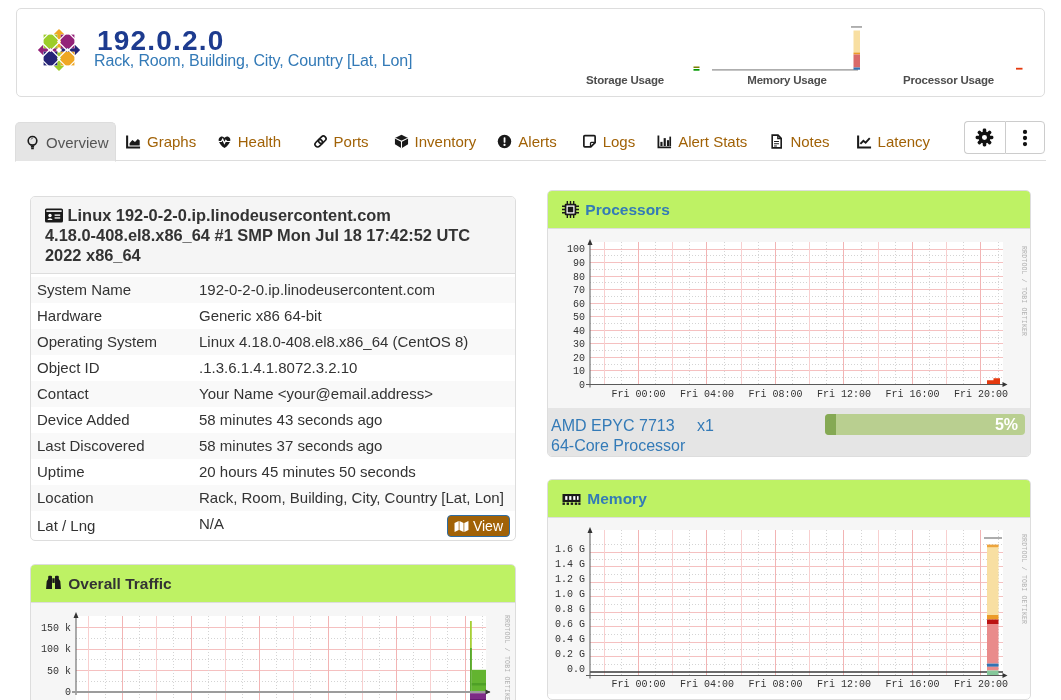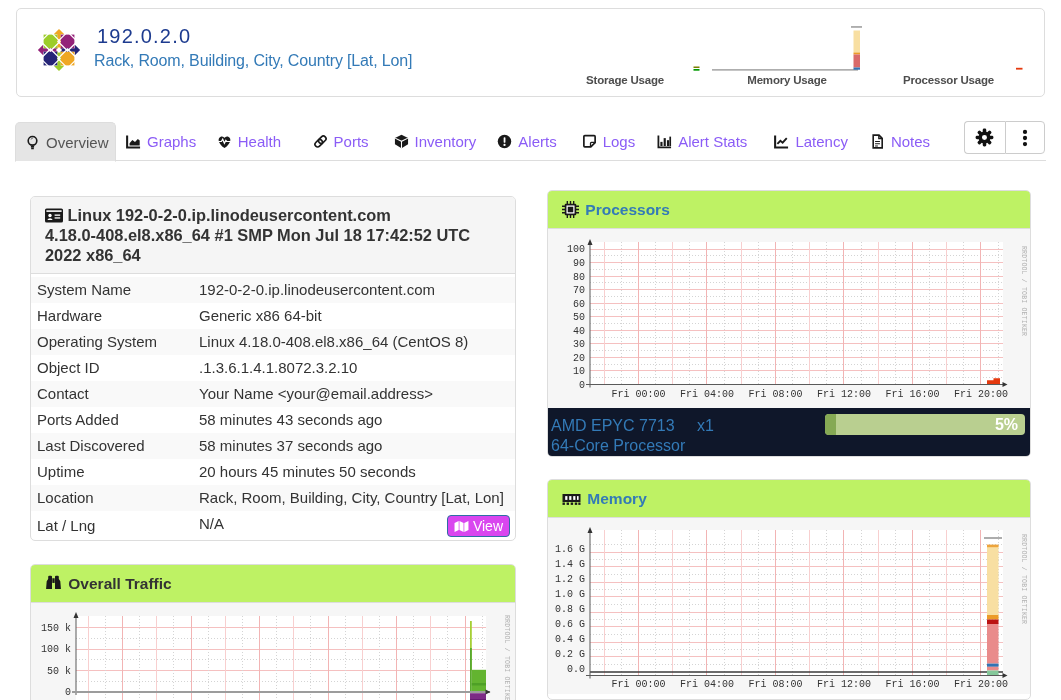--- a/index.html
+++ b/index.html
@@ -1,22 +1,22 @@
 <!DOCTYPE html>
 <html><head><meta charset="utf-8"><style>
 *{margin:0;padding:0;box-sizing:border-box}
 html,body{width:1061px;height:700px;overflow:hidden;background:#fff;
  font-family:"Liberation Sans",sans-serif;-webkit-font-smoothing:antialiased}
 .hpanel{position:absolute;left:16px;top:8px;width:1029px;height:89px;
  border:1px solid #ddd;border-radius:5px;background:#fff}
-.devname{position:absolute;left:80px;top:16px;font-size:20px;font-weight:normal;color:#1d3b8f;letter-spacing:1.2px}
+.devname{position:absolute;left:80px;top:16px;font-size:28px;font-weight:bold;color:#1d3b8f;letter-spacing:1.2px}
 .devloc{position:absolute;left:77px;top:43px;font-size:16px;color:#337ab7;letter-spacing:-0.15px}
 .tabbar{position:absolute;left:15px;top:122px;width:1031px;height:39px;border-bottom:1px solid #ddd}
 .tabs{position:absolute;left:0;top:0;height:39px;display:flex;white-space:nowrap}
-.tab{display:flex;align-items:center;padding:0 12.5px;font-size:15px;color:#8b5cf6;height:39px}
+.tab{display:flex;align-items:center;padding:0 12.5px;font-size:15px;color:#a16207;height:39px}
 .tab.active{background:#e5e5e5;border:1px solid #ddd;border-bottom:1px solid #fff;
  border-radius:5px 5px 0 0;color:#555;height:40px;padding:0 6px 0 9px}
 .ticon{width:15px;height:15px;margin-right:6px;flex:0 0 auto}
 .btngrp{position:absolute;right:1px;top:-1px;height:33px;display:flex}
 .btn{width:40.5px;height:33px;border:1px solid #ccc;background:#fff;display:flex;align-items:center;justify-content:center}
 .btn:first-child{border-radius:4px 0 0 4px;border-right:none}
 .btn:last-child{border-radius:0 4px 4px 0}
 .lcol{position:absolute;left:30px;top:196px;width:486px}
 .rcol{position:absolute;left:547px;top:190px;width:484px}
 .panel{border:1px solid #ddd;border-radius:5px;background:#fff;overflow:hidden}
@@ -26,26 +26,26 @@
  font-size:15.5px;font-weight:bold;line-height:21px;color:#333}
 .phead2 .blue{color:#337ab7}
 .phead2 svg{margin-right:2px}
 .sys-table{width:100%;border-collapse:collapse;font-size:15px;color:#333;margin-top:3px}
 .sys-table td{padding:3px 6px;line-height:20px;height:26px;vertical-align:middle}
 .sys-table td:first-child{width:162px}
 .sys-table tr:nth-child(odd){background:#f9f9f9}
 .gwrap{position:relative;background:#f6f6f6}
 .gsvg{display:block}
 .gt{font-family:"Liberation Mono",monospace;font-size:10px;fill:#333}
-.procrows{position:relative;background:#0f172a;height:48px;font-size:16px;color:#337ab7;padding-top:8px}
+.procrows{position:relative;background:#e5e5e5;height:48px;font-size:16px;color:#337ab7;padding-top:8px}
 .procrows div{line-height:20px;padding-left:3px}
 .pbar{position:absolute;left:277px;top:6px;width:200px;height:21px;background:#b9cf90;border-radius:4px;overflow:hidden}
 .pbar .fill{position:absolute;left:0;top:0;width:11px;height:21px;background:#85a954}
 .pbar .pct{position:absolute;right:7px;top:0;line-height:21px;font-size:16px;font-weight:bold;color:#fff}
-.viewbtn{float:right;margin-right:-1px;margin-top:1px;background:#d946ef;border:1px solid #2e6da4;border-radius:4px;
+.viewbtn{float:right;margin-right:-1px;margin-top:1px;background:#a16207;border:1px solid #2e6da4;border-radius:4px;
  color:#fff;font-size:14px;padding:0 6px;height:22px;line-height:20px;display:inline-block}
 </style></head><body>
 <div class="hpanel">
     <svg width="44" height="44" viewBox="0 0 100 100" style="position:absolute;left:20px;top:19px">
       <path d="M50,2 L62,14 H54 V47 L50,43 L46,47 V14 H38 Z" fill="#efa724"></path>
       <path d="M2,50 L14,38 V46 H47 L43,50 L47,54 H14 V62 Z" fill="#932279"></path>
       <path d="M98,50 L86,62 V54 H53 L57,50 L53,46 H86 V38 Z" fill="#262577"></path>
       <path d="M50,98 L38,86 H46 V53 L50,57 L54,53 V86 H62 Z" fill="#9ccd2a"></path>
       <rect x="15" y="15" width="31" height="31" fill="#9ccd2a"></rect>
       <rect x="54" y="15" width="31" height="31" fill="#932279"></rect>
@@ -107,29 +107,29 @@
           <path d="M3,1.8 h10 a1,1 0 0 1 1,1 v6.4 l-4.6,4.6 h-6.4 a1,1 0 0 1 -1,-1 V2.8 a1,1 0 0 1 1,-1 Z" fill="none" stroke="#1a1a1a" stroke-width="1.8"></path>
           <path d="M13.6,9 h-3.6 a0.9,0.9 0 0 0 -0.9,0.9 v3.6" fill="none" stroke="#1a1a1a" stroke-width="1.4"></path>
         </svg>Logs</span>
       <span class="tab" style="margin-left:-3px"><svg class="ticon" viewBox="0 0 16 16">
           <path d="M1.5,1.5 V14.2 H15" stroke="#1a1a1a" stroke-width="1.9" fill="none"></path>
           <rect x="3.6" y="8.4" width="2.3" height="4.4" fill="#1a1a1a"></rect>
           <rect x="7.1" y="4.4" width="2.3" height="8.4" fill="#1a1a1a"></rect>
           <rect x="10.6" y="6.6" width="2.3" height="6.2" fill="#1a1a1a"></rect>
           <rect x="13.2" y="2.8" width="1.8" height="10" fill="#1a1a1a"></rect>
         </svg>Alert Stats</span>
-      <span class="tab" style="margin-left:2px"><svg class="ticon" viewBox="0 0 16 16">
-          <path d="M1.2,1.5 V14.3 H15" stroke="#1a1a1a" stroke-width="2.2" fill="none"></path>
-          <path d="M3.6,10.6 L6.8,7.2 L9.2,9.2 L13.6,4.4" stroke="#1a1a1a" stroke-width="2" fill="none"></path>
-        </svg>Latency</span>
       <span class="tab" style="margin-left:-3px"><svg class="ticon" viewBox="0 0 16 16">
           <path d="M3.4,1.2 h6.2 l3.4,3.4 V14.8 H3.4 Z" fill="none" stroke="#1a1a1a" stroke-width="1.7"></path>
           <path d="M9.4,1.4 V4.8 h3.4" fill="none" stroke="#1a1a1a" stroke-width="1.4"></path>
           <path d="M5.4,8 h5.2 M5.4,10.4 h5.2 M5.4,12.8 h3" stroke="#1a1a1a" stroke-width="1.2" fill="none"></path>
         </svg>Notes</span>
+      <span class="tab" style="margin-left:2px"><svg class="ticon" viewBox="0 0 16 16">
+          <path d="M1.2,1.5 V14.3 H15" stroke="#1a1a1a" stroke-width="2.2" fill="none"></path>
+          <path d="M3.6,10.6 L6.8,7.2 L9.2,9.2 L13.6,4.4" stroke="#1a1a1a" stroke-width="2" fill="none"></path>
+        </svg>Latency</span>
     </div>
     <div class="btngrp">
       <span class="btn">
         <svg width="19" height="19" viewBox="0 0 16 16">
           <g fill="#111">
             <rect x="6.5" y="0.5" width="3" height="15" rx="1.2"></rect>
             <rect x="6.5" y="0.5" width="3" height="15" rx="1.2" transform="rotate(45 8 8)"></rect>
             <rect x="6.5" y="0.5" width="3" height="15" rx="1.2" transform="rotate(90 8 8)"></rect>
             <rect x="6.5" y="0.5" width="3" height="15" rx="1.2" transform="rotate(135 8 8)"></rect>
             <circle cx="8" cy="8" r="5"></circle>
@@ -174,21 +174,21 @@
           </tr>
           <tr>
             <td>Object ID</td>
             <td>.1.3.6.1.4.1.8072.3.2.10</td>
           </tr>
           <tr>
             <td>Contact</td>
             <td>Your Name &lt;your@email.address&gt;</td>
           </tr>
           <tr>
-            <td>Ports Added</td>
+            <td>Device Added</td>
             <td>58 minutes 43 seconds ago</td>
           </tr>
           <tr>
             <td>Last Discovered</td>
             <td>58 minutes 37 seconds ago</td>
           </tr>
           <tr>
             <td>Uptime</td>
             <td>20 hours 45 minutes 50 seconds</td>
           </tr>

